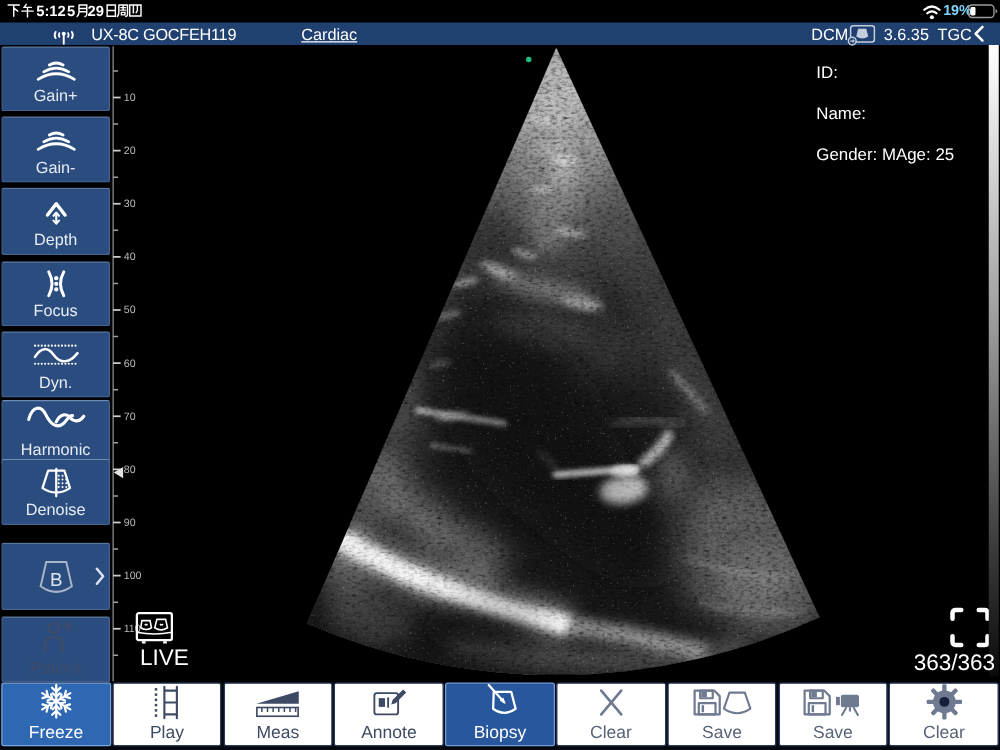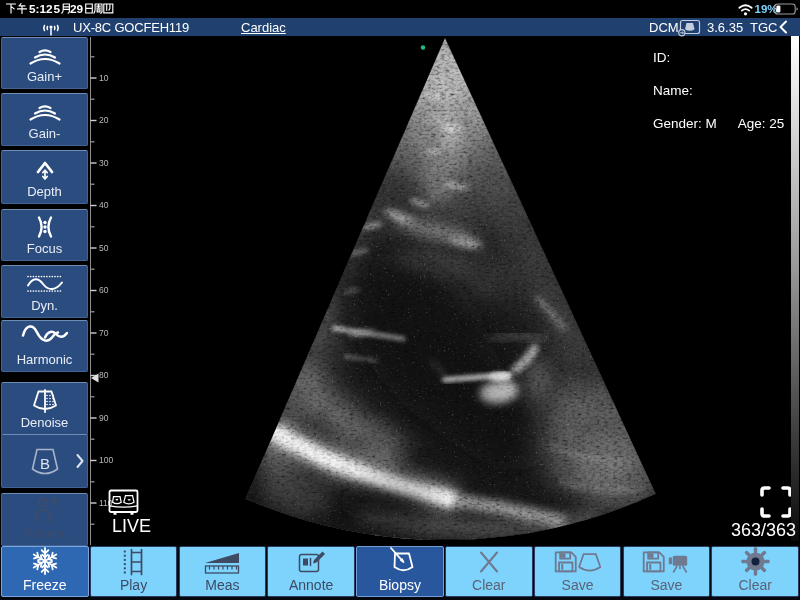--- a/index.html
+++ b/index.html
@@ -11,21 +11,21 @@
 .htxt { position:absolute; top:1px; font-size:14px; }
 #sidebar .sbtn { position:absolute; left:1px; width:87px; background:#2b4c7e;
   border:1px solid #446392; border-top-color:#6f8cb5; }
 .sbtn { border-radius:2px; display:flex; flex-direction:column; align-items:center; justify-content:flex-end; }
 .sbtn .sic { flex:1; display:flex; align-items:center; justify-content:center; padding-top:3px;}
 .sbtn .slab { color:#e8edf5; font-size:13px; margin-bottom:4px; }
 .sbtn.disabled { background:#17253f; border-color:#243655; }
 .sbtn.disabled .slab { color:#3d4c6b; }
 .bchev { position:absolute; right:2px; top:50%; transform:translateY(-50%); }
 #toolbar { position:absolute; left:0; top:546px; width:800px; height:54px; background:#05080f; }
-.tbtn { border-radius:2px; position:absolute; top:0; width:87.5px; height:51px; background:#7dd3fc;
+.tbtn { border-radius:2px; position:absolute; top:0; width:87.5px; height:51px; background:#ffffff;
   border:1px solid #2c3b5e; display:flex; flex-direction:column; align-items:center; justify-content:flex-end; }
 .tbtn .tic { flex:1; display:flex; align-items:center; justify-content:center; padding-top:2px; }
 .tbtn .tlab { font-size:14px; margin-bottom:3px; }
 .tbtn.hl { background:#2e68b2; border-color:#7aa6dd; }
 .tbtn.hl2 { background:#28579e; border-color:#6f9ed8; }
 #info { position:absolute; left:117px; top:40px; color:#fff; font-size:13px; line-height:19.3px; }
 #pinfo { position:absolute; left:653px; top:41px; color:#fff; font-size:13.5px; line-height:33px; }
 #live { position:absolute; left:112px; top:516px; color:#fff; font-size:18px; }
 #frames { position:absolute; left:731px; top:520px; color:#fff; font-size:18px; z-index:5; }
 #graybar { position:absolute; left:791px; top:36px; width:8px; height:505px;
@@ -227,21 +227,21 @@
 <line x1="90.5" y1="439.2" x2="94.5" y2="439.2" stroke="#9f9f9f" stroke-width="1.2"></line>
 <line x1="90.5" y1="460.5" x2="96.5" y2="460.5" stroke="#cfcfcf" stroke-width="1.4"></line>
 <text x="99.0" y="463.3" font-size="8.5" fill="#b8b8b8">100</text>
 <line x1="90.5" y1="481.8" x2="94.5" y2="481.8" stroke="#9f9f9f" stroke-width="1.2"></line>
 <line x1="90.5" y1="503.0" x2="96.5" y2="503.0" stroke="#cfcfcf" stroke-width="1.4"></line>
 <text x="99.0" y="505.8" font-size="8.5" fill="#b8b8b8">110</text>
 <line x1="90.5" y1="524.2" x2="94.5" y2="524.2" stroke="#9f9f9f" stroke-width="1.2"></line>
 <path d="M98.5,373.5 L98.5,382.5 L91,378 Z" fill="#e0e0e0"></path>
 </svg>
 
-<div id="pinfo">ID:<br>Name:<br>Gender: M<span style="margin-left:21px">Age: 25</span></div>
+<div id="pinfo">ID:<br>Name:<br>Gender: M<span style="">Age: 25</span></div>
 <svg width="31" height="27" viewBox="0 0 31 27" style="position:absolute;left:108px;top:489px">
 <g stroke="#ffffff" fill="none" stroke-width="1.8" stroke-linejoin="round">
 <rect x="1.5" y="1.5" width="28" height="21.5" rx="1.5"></rect>
 <path d="M5.5,24.8 L8.5,24.8 M22.5,24.8 L25.5,24.8"></path>
 </g>
 <g stroke="#ffffff" fill="none" stroke-width="1.25">
 <path d="M5.5,7.5 L12,7.5 L13.2,13.2 Q9,16 4.6,13.2 Z"></path>
 <path d="M17.5,6.5 L24.5,6.5 L26,13.2 Q20.8,16.6 15.8,13.2 Z"></path>
 <path d="M7.8,10.3 Q8.9,11.4 10,10.3"></path>
         <path d="M20,10.3 Q21.2,11.6 22.4,10.3"></path>
@@ -426,21 +426,21 @@
         <div class="sic">
           <svg width="52" height="32" viewBox="0 0 52 32">
             <g stroke="#ffffff" fill="none" stroke-linecap="round" stroke-linejoin="round" stroke-width="2.5">
               <path d="M4,15.5 C7,4 14,4.5 17.5,11.5 C21,18.5 26,23.5 31.5,19 C35,16 36,12 39,12.5"></path>
               <path d="M26,17.5 C29,11 34,10.5 37,14 C39.5,17 44,18.5 48,13"></path>
             </g>
           </svg>
         </div>
         <div class="slab">Harmonic</div>
       </div>
-<div class="sbtn" style="top:382px;height:53px">
+<div class="sbtn" style="top:367px;height:53px">
         <div class="sic">
           <svg width="34" height="28" viewBox="0 0 34 28">
             <g stroke="#ffffff" fill="none" stroke-linecap="round" stroke-linejoin="round" stroke-width="1.8">
               <path d="M10.5,4.5 L23.5,4.5 L28,18.5 Q17,25.5 6,18.5 Z"></path>
               <path d="M17,3 L17,25"></path>
             </g>
             <g fill="#ffffff">
               <circle cx="19" cy="8.5" r="0.8"></circle>
               <circle cx="19" cy="11.5" r="0.8"></circle>
               <circle cx="19" cy="14.5" r="0.8"></circle>

